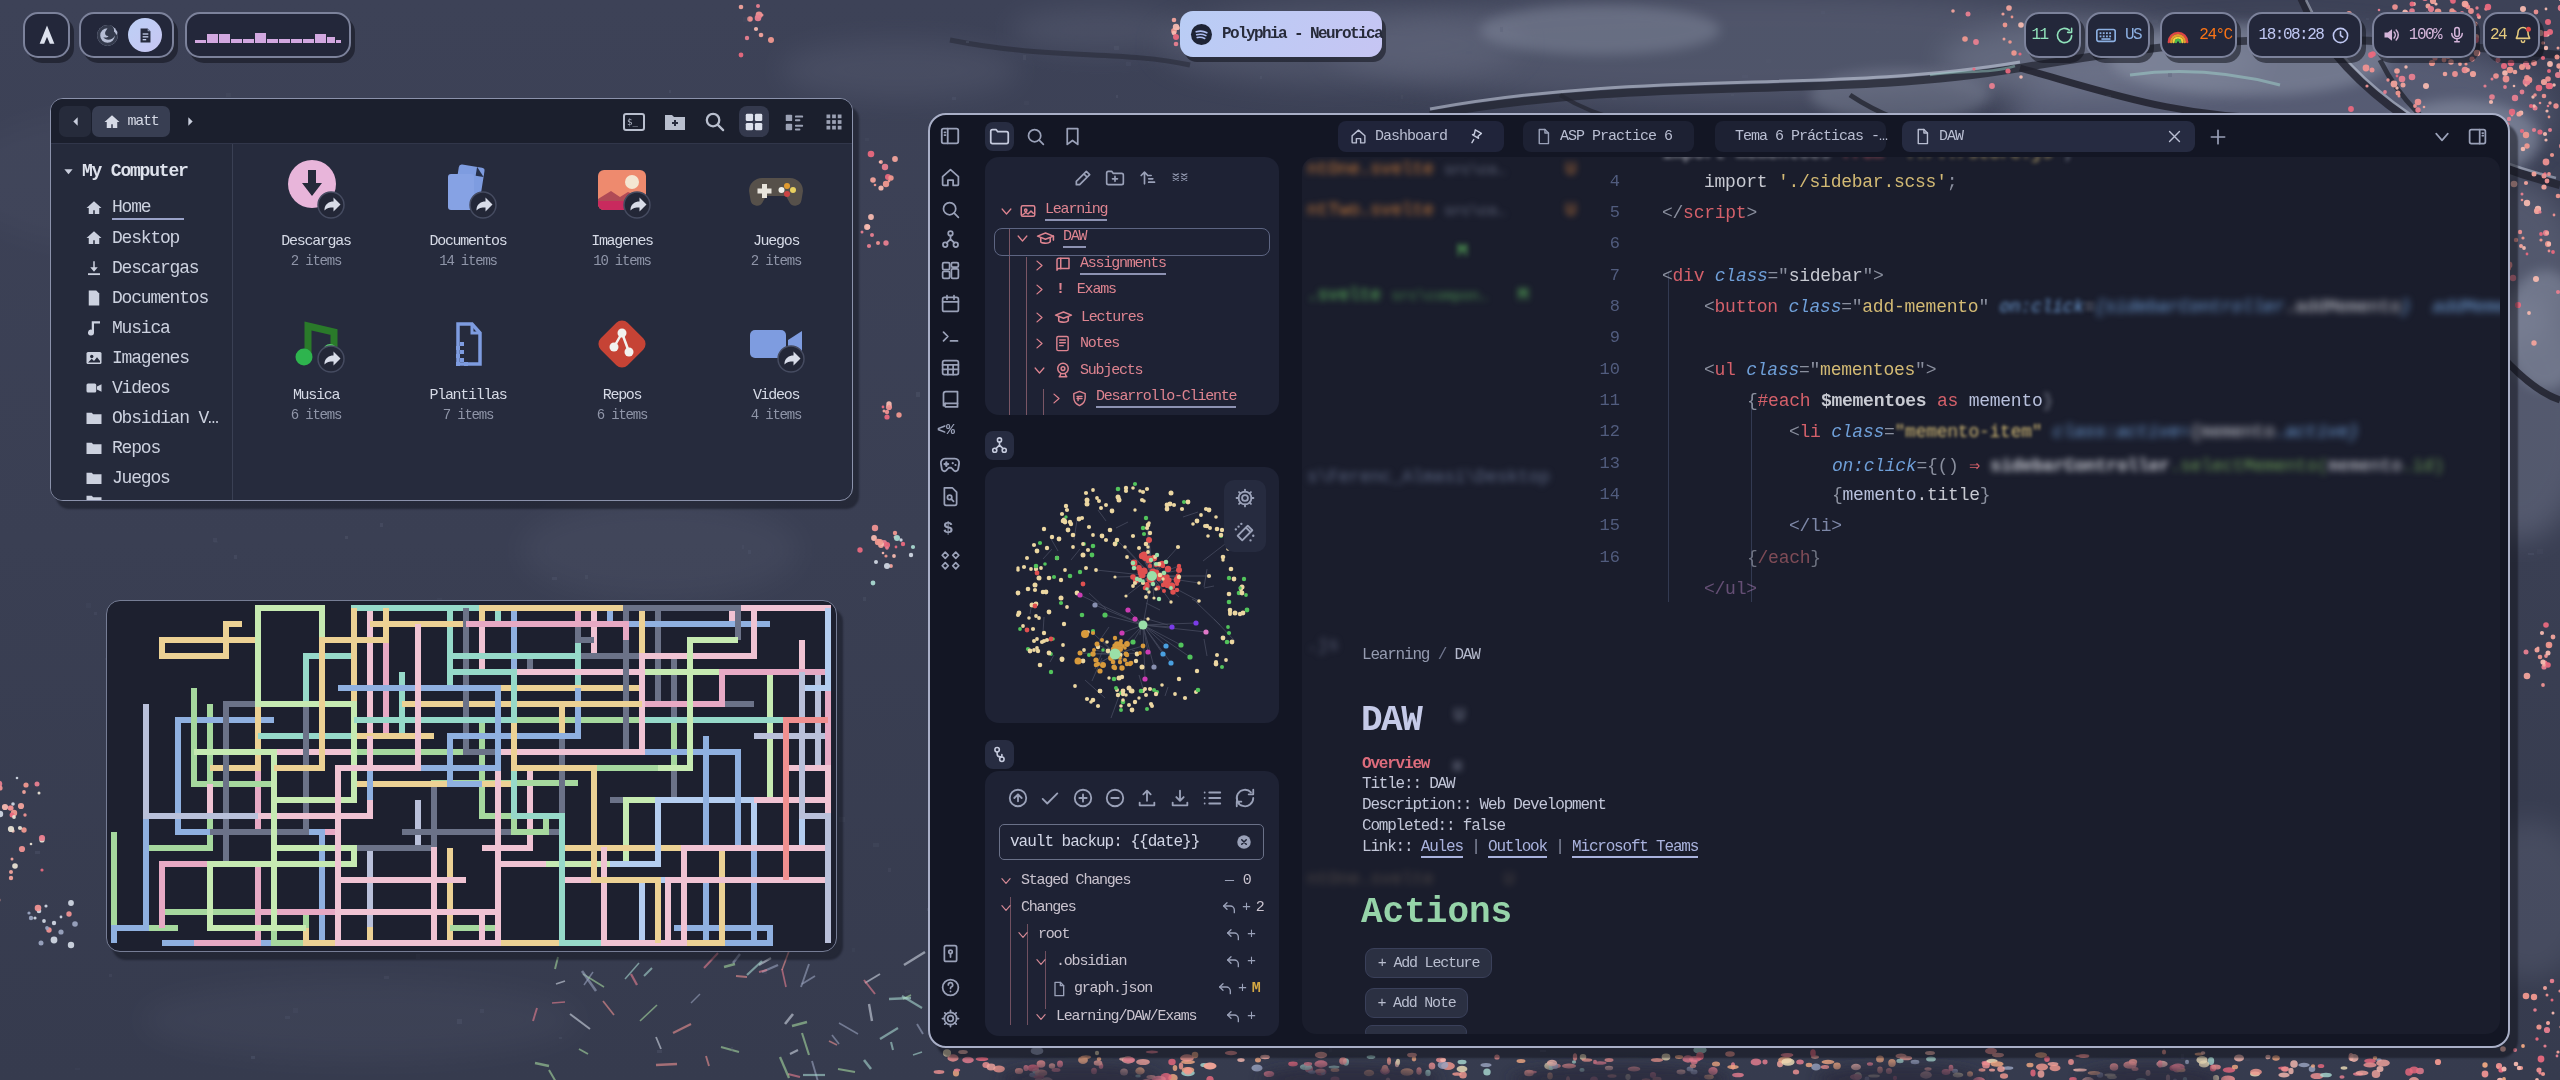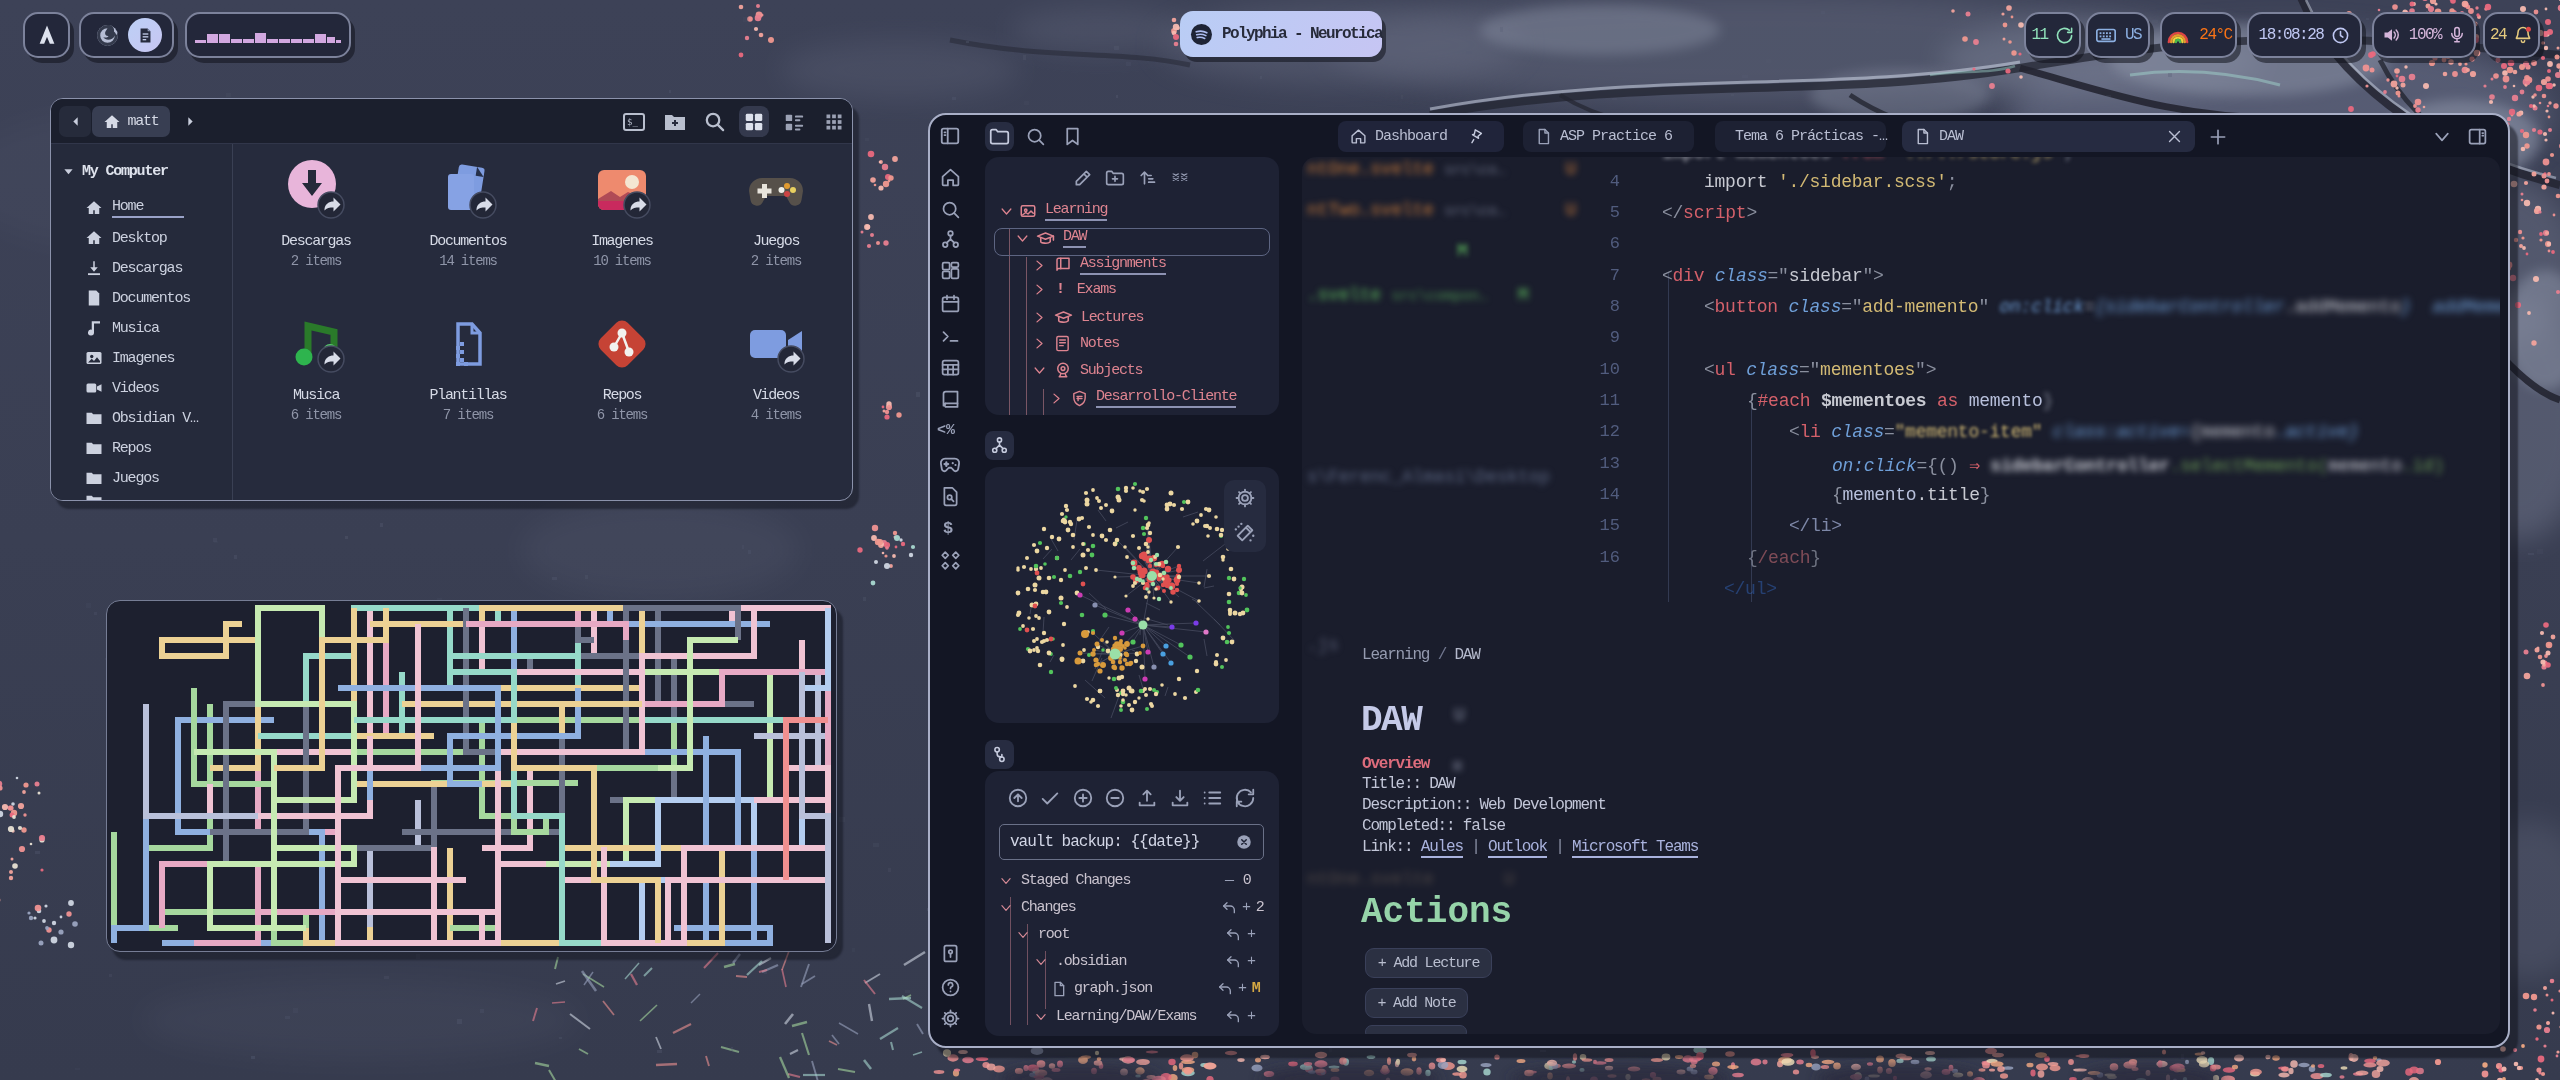--- a/index.html
+++ b/index.html
@@ -3,21 +3,21 @@
 <style>
 *{margin:0;padding:0;box-sizing:border-box}
 html,body{width:2560px;height:1080px;overflow:hidden;background:#393e52}
 body{font-family:"Liberation Mono",monospace;-webkit-font-smoothing:antialiased}
 #screen{position:relative;width:2560px;height:1080px;overflow:hidden}
 .ab{position:absolute}
 .pill{position:absolute;background:#23273a;border:2px solid #7c829b;border-radius:15px;box-shadow:4px 5px 0 rgba(16,18,28,.55);display:flex;align-items:center;justify-content:center;gap:9px;height:46px}
 .pill .t{font-size:16px;letter-spacing:-1.5px;white-space:nowrap}
 svg.ic{fill:none;stroke:#9aa1b8;stroke-width:2;stroke-linecap:round;stroke-linejoin:round}
 .win{position:absolute;border-radius:14px;box-shadow:6px 8px 2px rgba(14,16,24,.45)}
-.fmrow{display:flex;align-items:center;gap:9px;height:30px;color:#ccd1df;font-size:15px;letter-spacing:-1.2px;white-space:nowrap}
+.fmrow{display:flex;align-items:center;gap:9px;height:30px;color:#ccd1df;font-size:18px;letter-spacing:-1.2px;white-space:nowrap}
 .obs-panel{position:absolute;background:#1e2234;border-radius:14px}
 .tree-row{position:absolute;display:flex;align-items:center;color:#de8490;font-size:15px;letter-spacing:-1.2px;white-space:nowrap}
 .gitrow{position:absolute;display:flex;align-items:center;color:#c9c3ce;font-size:15px;letter-spacing:-1.2px;white-space:nowrap}
 .ulk{border-bottom:2px solid #8d92b2;padding-bottom:1px}
 .tab{position:absolute;height:31px;border-radius:8px;display:flex;align-items:center;gap:8px;color:#b9bed2;font-size:15px;letter-spacing:-1px;padding:0 12px;background:#1d2133;white-space:nowrap}
 .btnnote{position:absolute;background:#2b3042;border:1px solid #3a405a;border-radius:9px;color:#b9becf;font-size:15px;letter-spacing:-1.2px;display:flex;align-items:center;justify-content:center;white-space:nowrap}
 .cod{position:absolute;font-size:18px;white-space:pre;letter-spacing:-0.25px;color:#c8cad2}
 .lnum{position:absolute;width:318px;text-align:right;font-size:17px;color:#515c7e}
 .cw{color:#c8cad2}.cr{color:#d4606a}.cb{color:#6f9fd8;font-style:italic}.cy{color:#d3ba74}.cg{color:#8a8f9e}.cgr{color:#6a9955}.cl2{color:#b8c0dc}
 .itm{position:absolute;width:150px;text-align:center}
@@ -2575,21 +2575,21 @@
     <div class="cod" style="left:360px;top:46px"><span class="cg">&lt;/</span><span class="cr">script</span><span class="cg">&gt;</span></div>
     <div class="cod" style="left:360px;top:109px"><span class="cg">&lt;</span><span class="cr">div</span> <span class="cb">class</span><span class="cg">=</span><span class="cg">"</span><span class="cw">sidebar</span><span class="cg">"</span><span class="cg">&gt;</span></div>
     <div class="cod" style="left:402px;top:140px"><span class="cg">&lt;</span><span class="cr">button</span> <span class="cb">class</span><span class="cg">="</span><span class="cy">add-memento</span><span class="cg">"</span> <span class="cb" style="filter:blur(2px)">on:click</span><span class="cg" style="filter:blur(2px)">=</span><span style="filter:blur(3.5px)"><span class="cb">{sidebarController</span><span class="cw">.addMemento</span><span class="cb">}  addMemento  sid</span></span></div>
     <div class="cod" style="left:402px;top:203px"><span class="cg">&lt;</span><span class="cr">ul</span> <span class="cb">class</span><span class="cg">="</span><span class="cy">mementoes</span><span class="cg">"</span><span class="cg">&gt;</span></div>
     <div class="cod" style="left:445px;top:234px"><span class="cg">{</span><span class="cr">#each</span> <span class="cw" style="font-weight:bold">$mementoes</span> <span class="cr">as</span> <span class="cl2">memento</span><span class="cg" style="filter:blur(2.5px)">}</span></div>
     <div class="cod" style="left:487px;top:265px"><span class="cg">&lt;</span><span class="cr">li</span> <span class="cb">class</span><span class="cg">=</span><span class="cy" style="filter:blur(1.5px)">"memento-item"</span> <span style="filter:blur(3.5px)"><span class="cb">class:active=</span><span class="cw">{memento</span><span class="cb">.active}</span></span></div>
     <div class="cod" style="left:530px;top:297px"><span class="cb">on:click</span><span class="cg">={()</span> <span class="cr">⇒</span> <span style="filter:blur(3px)"><span class="cw" style="font-weight:bold">sidebarController</span><span class="cgr">.selectMemento(</span><span class="cw">memento</span><span class="cgr">.id)</span></span></div>
     <div class="cod" style="left:530px;top:328px"><span class="cg">{</span><span class="cl2">memento</span><span class="cw">.title</span><span class="cg">}</span></div>
     <div class="cod" style="left:487px;top:359px;color:#7e88a8">&lt;/li&gt;</div>
     <div class="cod" style="left:445px;top:391px;opacity:.75"><span class="cg">{</span><span style="color:#a05b65">/each</span><span class="cg">}</span></div>
-    <div class="cod" style="left:422px;top:422px;opacity:.35;color:#3b82f6">&lt;/ul&gt;</div>
+    <div class="cod" style="left:402px;top:422px;opacity:.35;color:#f0abfc">&lt;/ul&gt;</div>
 
     <div class="ab" style="left:60px;top:489px;font-size:16px;letter-spacing:-1.2px;color:#959bb0">Learning <span style="color:#70768e">/</span> <span style="color:#b4b9cc">DAW</span></div>
     <div class="ab" style="left:59px;top:543px;font-size:36px;letter-spacing:-1.5px;font-weight:bold;color:#c5cae8">DAW</div>
     <div class="ab" style="left:60px;top:598px;font-size:16px;letter-spacing:-1.2px;color:#dd6c7c;font-weight:bold">Overview</div>
     <div class="ab" style="left:60px;top:618px;font-size:16px;letter-spacing:-1.2px;color:#c2c6d8">Title:: DAW</div>
     <div class="ab" style="left:60px;top:639px;font-size:16px;letter-spacing:-1.2px;color:#c2c6d8">Description:: Web Development</div>
     <div class="ab" style="left:60px;top:660px;font-size:16px;letter-spacing:-1.2px;color:#c2c6d8">Completed:: false</div>
     <div class="ab" style="left:60px;top:681px;font-size:16px;letter-spacing:-1.2px;color:#c2c6d8">Link:: <span style="color:#a9b2dd;border-bottom:2px solid #a9b2dd">Aules</span> <span style="color:#8a90a5">|</span> <span style="color:#a9b2dd;border-bottom:2px solid #a9b2dd">Outlook</span> <span style="color:#8a90a5">|</span> <span style="color:#a9b2dd;border-bottom:2px solid #a9b2dd">Microsoft Teams</span></div>
     <div class="ab" style="left:59px;top:735px;font-size:36px;font-weight:bold;color:#96d4a9">Actions</div>
     <div class="btnnote" style="left:63px;top:791px;width:127px;height:30px">+ Add Lecture</div>

